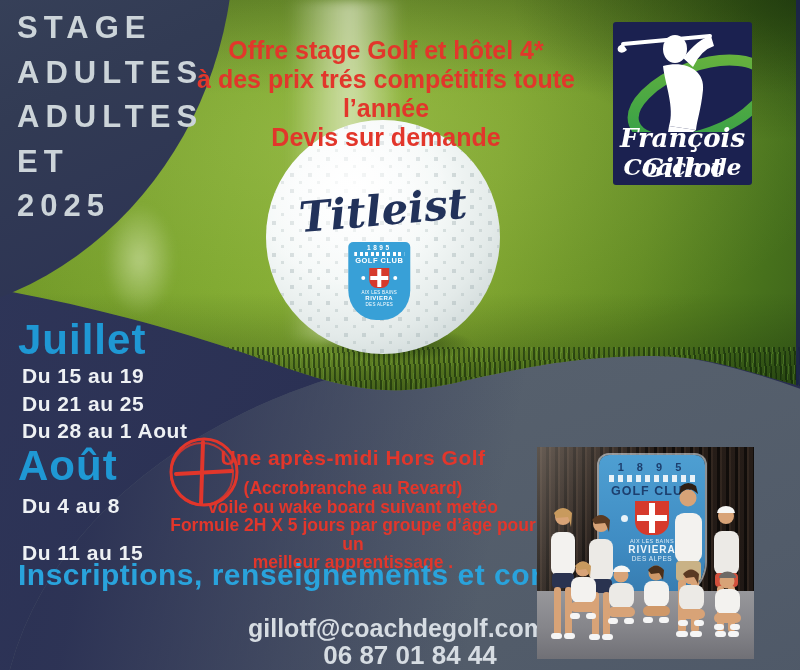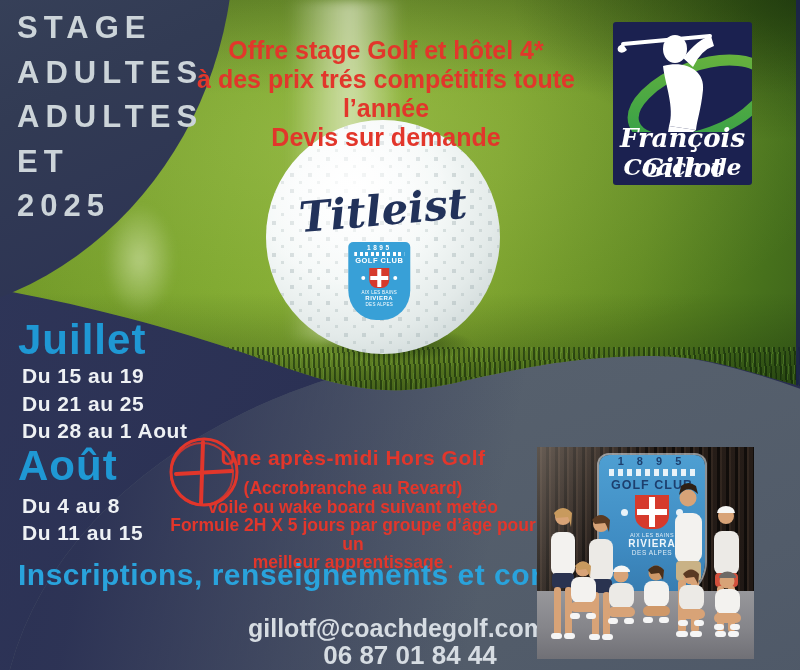--- a/index.html
+++ b/index.html
@@ -80,21 +80,21 @@
   .logo-script{position:absolute;left:0;right:0;text-align:center;color:#fff;
       font-family:"DejaVu Serif","Liberation Serif",serif;font-style:italic;font-weight:bold;}
   .logo-line1{top:101px;font-size:26px;}
   .logo-line2{top:131px;font-size:23px;}
 
   
   .month{position:absolute;left:18px;color:#1f98d4;font-weight:bold;font-size:42px;letter-spacing:1px;}
   .july-label{top:316px;}
   .august-label{top:442px;}
   .date-line{position:absolute;left:22px;color:#eef1f4;font-weight:bold;font-size:21px;letter-spacing:.5px;}
-  .d1{top:364px;} .d2{top:392px;} .d3{top:419px;} .d4{top:494px;} .d5{top:521px;}
+  .d1{top:364px;} .d2{top:392px;} .d3{top:419px;} .d4{top:494px;} .d5{top:541px;}
 
   
   .plus-icon{position:absolute;left:162px;top:434px;}
   .activity{position:absolute;left:163px;top:446px;width:380px;text-align:center;color:#e2362b;}
   .activity-heading{font-size:21px;font-weight:bold;letter-spacing:.5px;margin-bottom:9px;}
   .activity-line{font-size:17.5px;font-weight:bold;line-height:18.5px;}
 
   
   .contact-heading{position:absolute;left:18px;top:558px;color:#29a3dc;font-weight:bold;font-size:30px;letter-spacing:.5px;}
   .email{position:absolute;left:197px;top:614px;width:400px;text-align:center;color:#d6dce2;font-weight:bold;font-size:25px;}
@@ -104,21 +104,21 @@
   .team-photo{position:absolute;left:537px;top:447px;width:217px;height:212px;overflow:hidden;
       background:
         linear-gradient(115deg, rgba(170,158,146,.5) 0%, rgba(170,158,146,.25) 18%, transparent 38%),
         repeating-linear-gradient(90deg, rgba(0,0,0,.55) 0 3px, rgba(90,70,55,.25) 3px 5px, rgba(0,0,0,0) 5px 9px),
         linear-gradient(#261d18,#1d1613);}
   .asphalt{position:absolute;left:0;bottom:0;width:100%;height:68px;
       background:linear-gradient(#97979b 0%,#85858a 55%,#707076 100%);}
   .tp-crest{position:absolute;left:62px;top:8px;width:106px;height:148px;text-align:center;
       background:linear-gradient(#4e9fd2 0%,#3f8cc3 60%,#3579ad 100%);
       border-radius:10px 10px 45% 45%/10px 10px 28% 28%;
-      box-shadow:0 0 0 2px rgba(230,240,248,.55);color:#1d3f6e;padding-top:0;}
+      box-shadow:0 0 0 2px rgba(230,240,248,.55);color:#1d3f6e;padding-top:6px;}
   .tpc-year{font-size:11px;font-weight:bold;letter-spacing:5px;}
   .tpc-crenel{height:7px;margin:2px 10px;background:repeating-linear-gradient(90deg,#e8f2f8 0 5px,rgba(255,255,255,0) 5px 9px);}
   .tpc-club{font-size:12.5px;font-weight:bold;letter-spacing:1px;color:#1d3f6e;margin-top:2px;}
   .tpc-row{display:flex;align-items:center;justify-content:center;gap:7px;margin-top:3px;}
   .tpc-dot{width:7px;height:7px;border-radius:50%;background:#e8f2f8;}
   .tpc-shield{width:34px;height:34px;background:#d63a2c;position:relative;border-radius:0 0 40% 40%;}
   .tpc-shield::before{content:"";position:absolute;left:14px;top:2px;width:6px;height:30px;background:#fff;}
   .tpc-shield::after{content:"";position:absolute;left:2px;top:14px;width:30px;height:6px;background:#fff;}
   .tpc-loc1{font-size:5.5px;color:#dcebf5;margin-top:3px;letter-spacing:.4px;}
   .tpc-loc2{font-size:10px;font-weight:bold;color:#eef6fb;letter-spacing:1px;}

